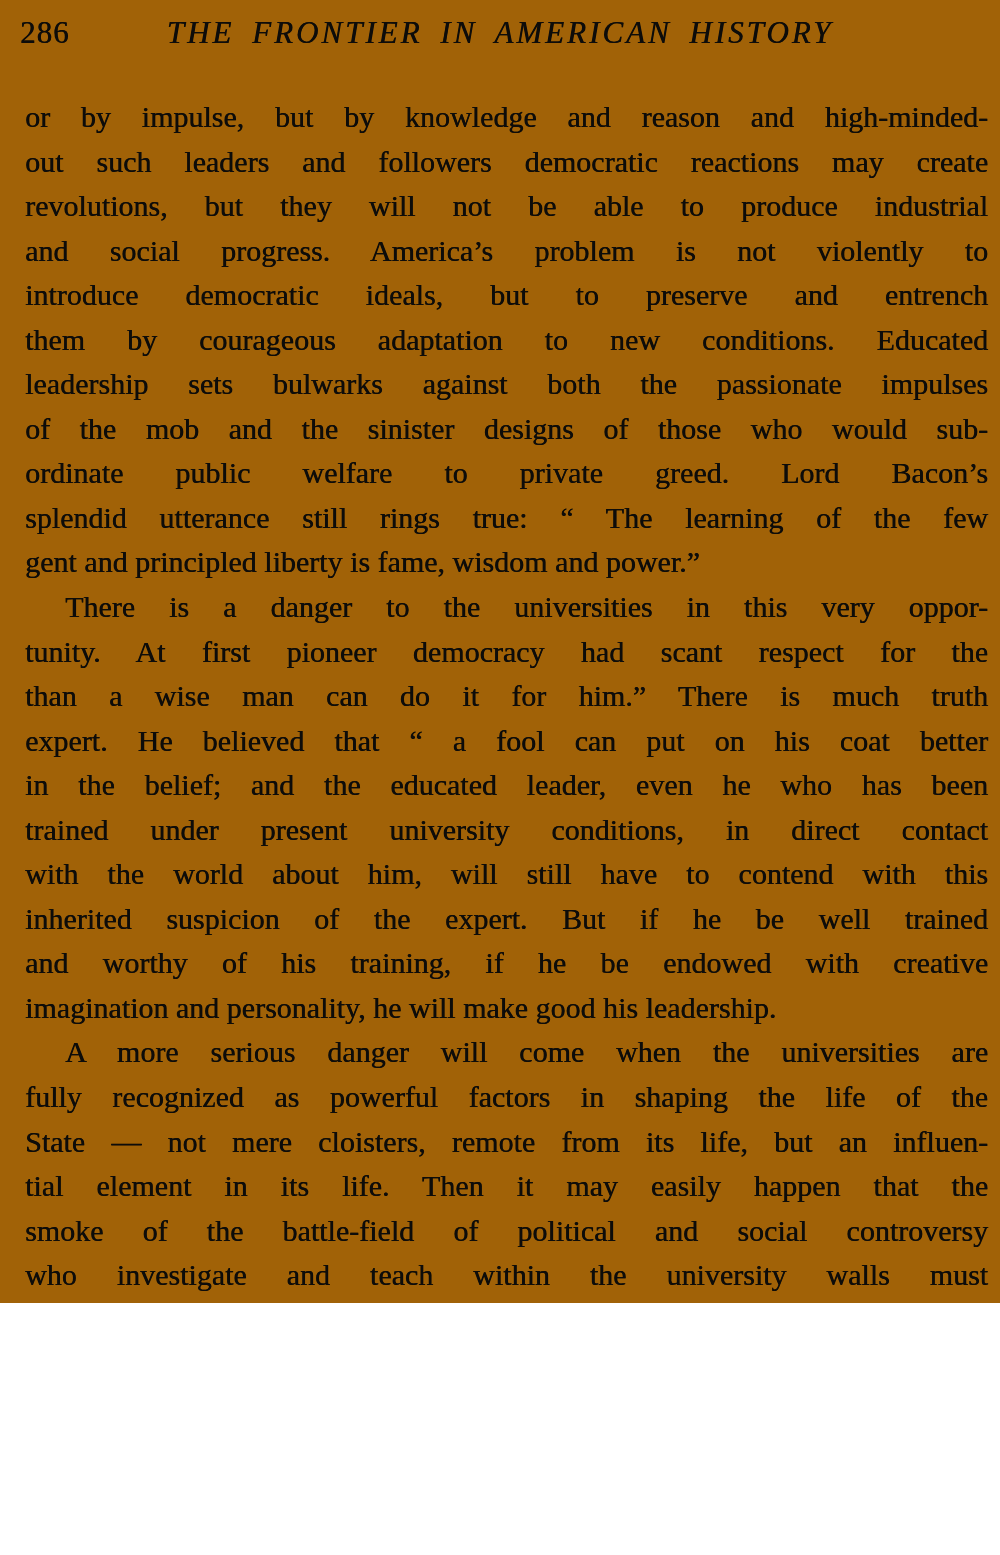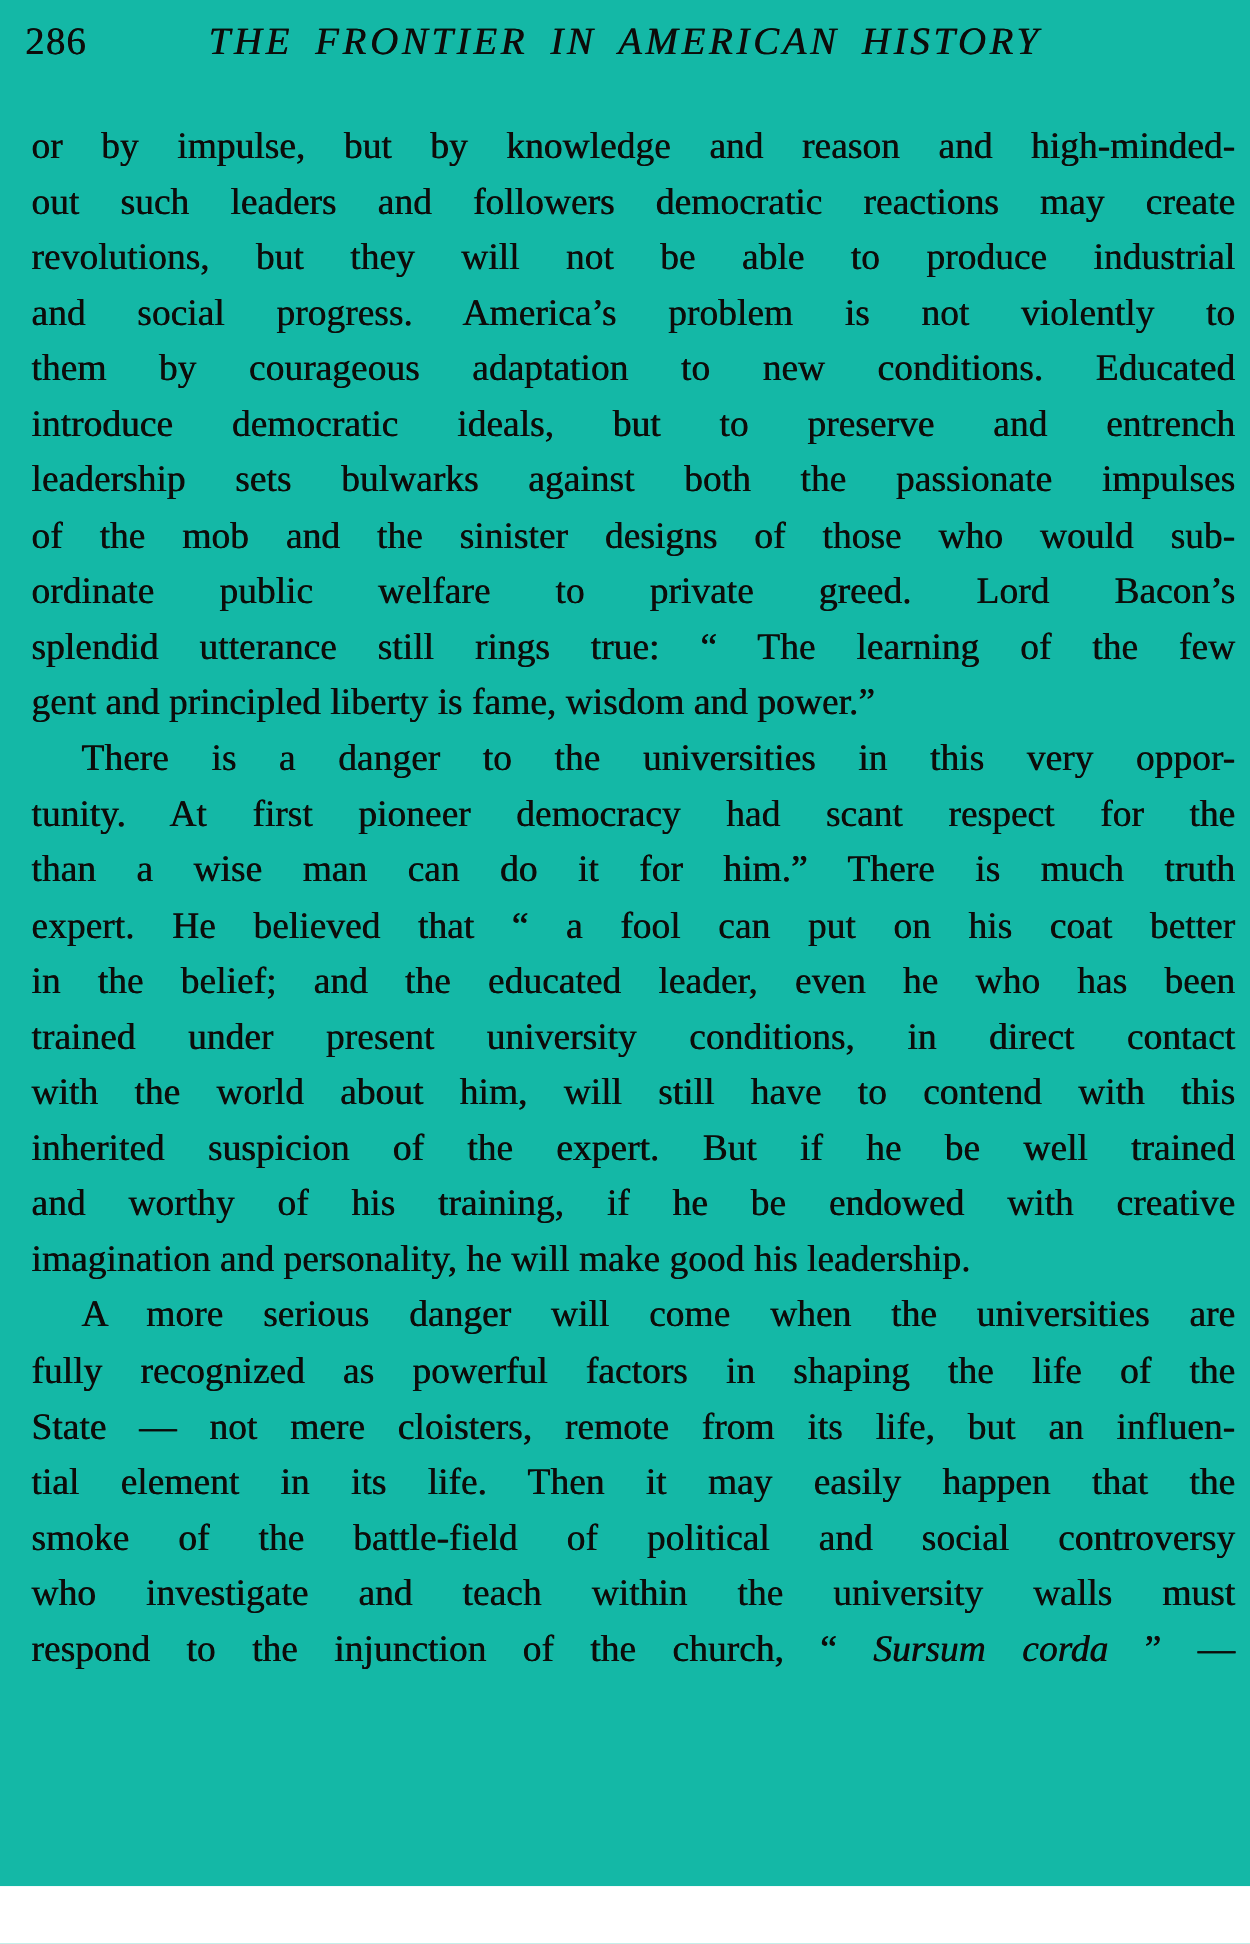--- a/index.html
+++ b/index.html
@@ -1,20 +1,20 @@
 <!DOCTYPE html>
 <html><head>
 <meta charset="utf-8">
 <style>
   html, body { margin: 0; padding: 0; background: #ffffff; }
   .page {
     position: relative;
     width: 1000px;
-    height: 1509px;
-    background: #14b8a6;
+    height: 1303px;
+    background: #a16207;
     color: #0d0c0a;
     font-family: "Liberation Serif", "DejaVu Serif", serif;
     overflow: hidden;
   }
   
   .inked { text-shadow: 0.45px 0 0 #0d0c0a; }
 
   .running-header {
     position: absolute;
     top: 13px;
@@ -69,22 +69,22 @@
   <div class="running-header inked">
     <span class="page-number">286</span>
     <div class="running-title">THE FRONTIER IN AMERICAN HISTORY</div>
   </div>
 
   <div class="page-body inked">
       <div class="line">or by impulse, but by knowledge and reason and high-minded-</div>
       <div class="line">out such leaders and followers democratic reactions may create</div>
       <div class="line">revolutions, but they will not be able to produce industrial</div>
       <div class="line">and social progress.  America’s problem is not violently to</div>
+      <div class="line">introduce democratic ideals, but to preserve and entrench</div>
       <div class="line">them by courageous adaptation to new conditions.  Educated</div>
-      <div class="line">introduce democratic ideals, but to preserve and entrench</div>
       <div class="line">leadership sets bulwarks against both the passionate impulses</div>
       <div class="line">of the mob and the sinister designs of those who would sub-</div>
       <div class="line">ordinate public welfare to private greed.  Lord Bacon’s</div>
       <div class="line">splendid utterance still rings true: “ The learning of the few</div>
       <div class="line no-just">gent and principled liberty is fame, wisdom and power.”</div>
       <div class="line indent">There is a danger to the universities in this very oppor-</div>
       <div class="line">tunity.  At first pioneer democracy had scant respect for the</div>
       <div class="line">than a wise man can do it for him.”  There is much truth</div>
       <div class="line">expert.  He believed that “ a fool can put on his coat better</div>
       <div class="line">in the belief; and the educated leader, even he who has been</div>

